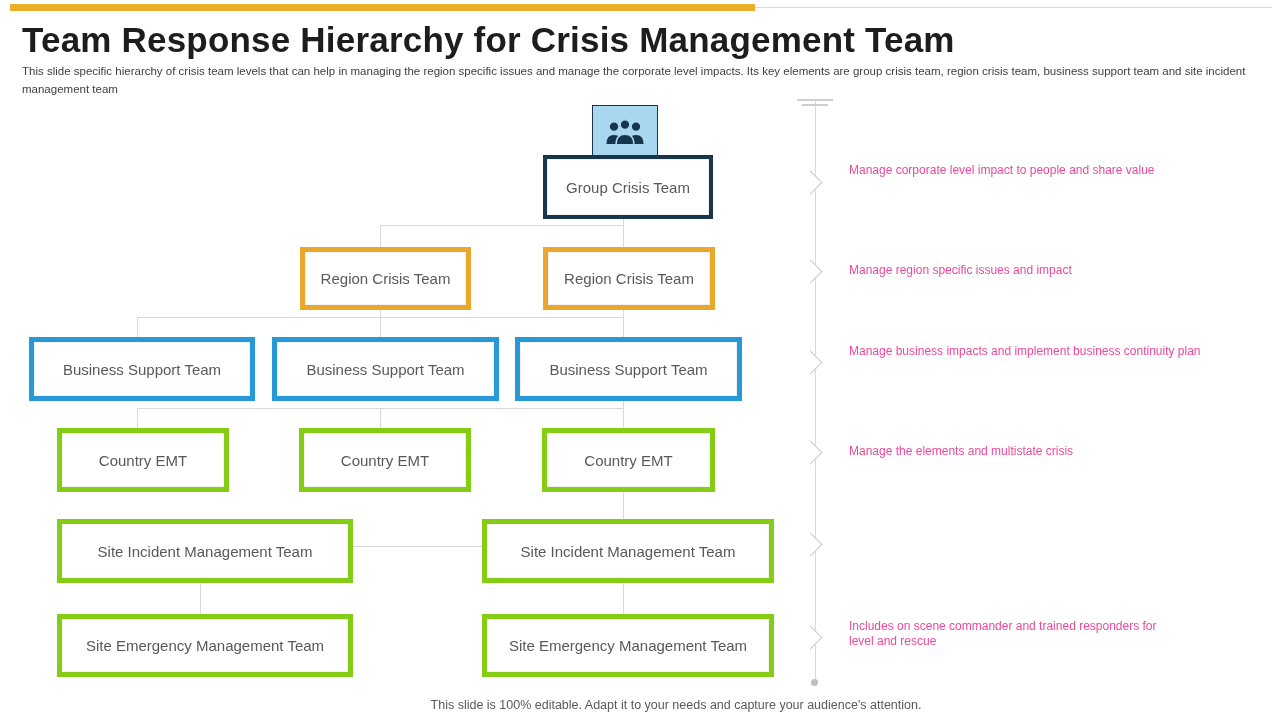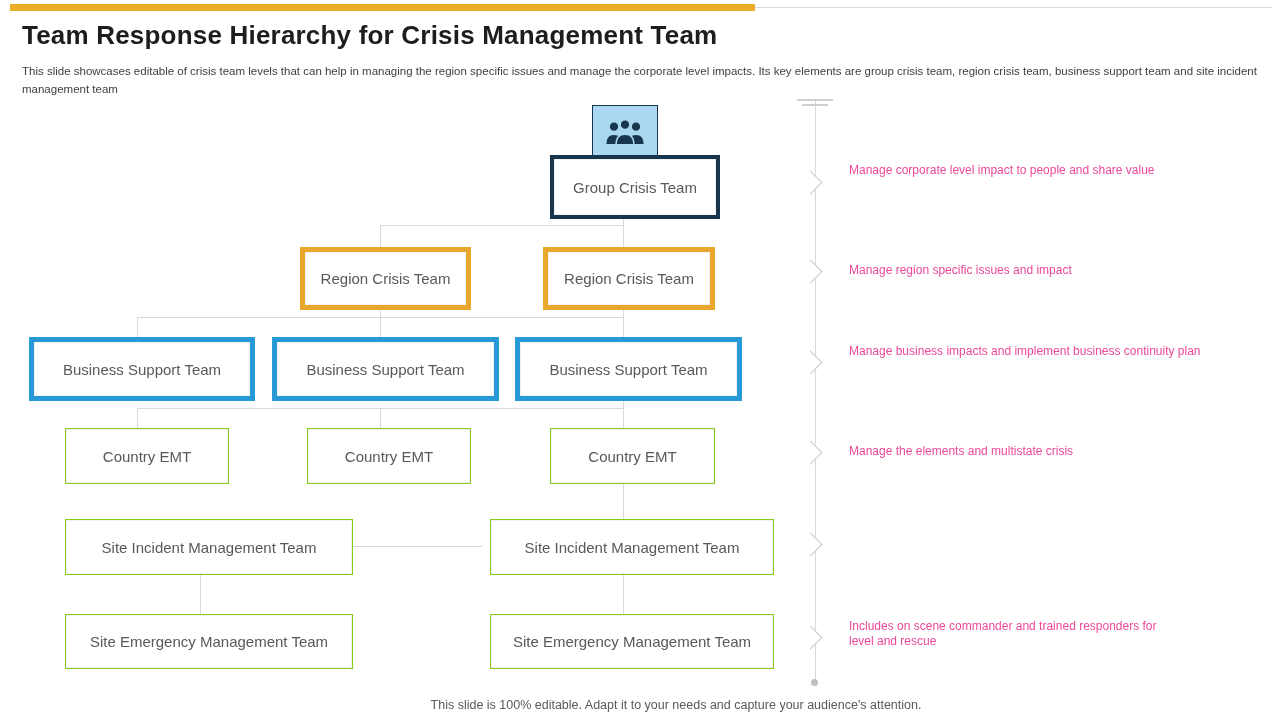--- a/index.html
+++ b/index.html
@@ -1,50 +1,50 @@
 <!DOCTYPE html>
 <html><head>
 <meta charset="utf-8">
 <style>
   html,body{margin:0;padding:0;background:#fff;}
   .slide{position:relative;width:1280px;height:720px;background:#ffffff;overflow:hidden;
          font-family:"Liberation Sans",sans-serif;}
   .top-bar{position:absolute;left:10px;top:4px;width:745px;height:7px;background:#EBAE2A;}
   .top-rule{position:absolute;left:755px;top:7px;width:517px;height:1px;background:#d9d9d9;}
-  .title{position:absolute;left:22px;top:20px;margin:0;font-size:26px;font-weight:700;
+  .title{position:absolute;left:22px;top:20px;margin:0;font-size:35px;font-weight:700;
          color:#1d1d1d;letter-spacing:.2px;}
   .subtitle{position:absolute;left:22px;top:63px;margin:0;width:1240px;font-size:11.5px;
             color:#404040;line-height:1.55;}
   .conn{position:absolute;background:#d9d9d9;}
   .node{position:absolute;background:#fff;display:flex;align-items:center;justify-content:center;
         font-size:15px;color:#595959;text-align:center;box-shadow:inset 0 0 0 1px #f2f2f2;}
   .b-navy{border:4px solid #17364D;}
   .b-gold{border:5px solid #E9A72C;}
   .b-blue{border:5px solid #2699D6;}
-  .b-lgold{border:1px solid #84cc16;margin-left:8px;}
+  .b-lgold{border:5px solid #84cc16;}
   .icon-box{position:absolute;left:592px;top:105px;width:64px;height:50px;background:#A9D7EF;
             border:1px solid #17364D;display:flex;align-items:center;justify-content:center;}
   .tl-line{position:absolute;left:815px;top:100px;width:1px;height:583px;background:#d9d9d9;}
   .tl-top{position:absolute;height:2px;background:#cfcfcf;}
   .chev{position:absolute;width:16px;height:16px;border-top:1px solid #c9c9c9;
         border-right:1px solid #c9c9c9;transform:rotate(45deg);background:#fff;}
   .tl-text{position:absolute;left:849px;font-size:12px;color:#ec4899;line-height:1.24;}
   .tl-dot{position:absolute;left:811px;top:679px;width:7px;height:7px;border-radius:50%;background:#bfbfbf;}
   .footer{position:absolute;left:0;top:698px;width:1352px;text-align:center;font-size:12.5px;color:#595959;}
 </style>
 </head>
 <body>
 
 <div class="slide">
 
   <div class="top-bar"></div>
   <div class="top-rule"></div>
 
   <h1 class="title">Team Response Hierarchy for Crisis Management Team</h1>
-  <p class="subtitle">This slide showcases editable of crisis team levels that can help in managing the region specific issues and manage the corporate level impacts. Its key elements are group crisis team, region crisis team, business support team and site incident management team</p>
+  <p class="subtitle">This slide specific hierarchy of crisis team levels that can help in managing the region specific issues and manage the corporate level impacts. Its key elements are group crisis team, region crisis team, business support team and site incident management team</p>
 
   <div class="conn" style="left:623px;top:211px;width:1px;height:36px;"></div>
   <div class="conn" style="left:380px;top:225px;width:243px;height:1px;"></div>
   <div class="conn" style="left:380px;top:225px;width:1px;height:22px;"></div>
   <div class="conn" style="left:380px;top:300px;width:1px;height:17px;"></div>
   <div class="conn" style="left:623px;top:300px;width:1px;height:37px;"></div>
   <div class="conn" style="left:137px;top:317px;width:486px;height:1px;"></div>
   <div class="conn" style="left:137px;top:317px;width:1px;height:20px;"></div>
   <div class="conn" style="left:380px;top:317px;width:1px;height:20px;"></div>
   <div class="conn" style="left:623px;top:391px;width:1px;height:37px;"></div>
@@ -64,21 +64,21 @@
         <circle cx="48" cy="15" r="6"></circle>
         <path d="M37 40 q0 -13 11 -13 t11 13 z"></path>
         <g stroke="#A9D7EF" stroke-width="2">
           <circle cx="32" cy="12" r="7"></circle>
           <path d="M19 41 q0 -15 13 -15 t13 15 z"></path>
         </g>
       </g>
     </svg>
   </div>
 
-  <div class="node b-navy" style="left:543px;top:155px;width:162px;height:56px;margin-left:7px;">Group Crisis Team</div>
+  <div class="node b-navy" style="left:543px;top:155px;width:162px;height:56px;">Group Crisis Team</div>
   <div class="node b-gold" style="left:300px;top:247px;width:161px;height:53px;">Region Crisis Team</div>
   <div class="node b-gold" style="left:543px;top:247px;width:162px;height:53px;">Region Crisis Team</div>
   <div class="node b-blue" style="left:29px;top:337px;width:216px;height:54px;">Business Support Team</div>
   <div class="node b-blue" style="left:272px;top:337px;width:217px;height:54px;">Business Support Team</div>
   <div class="node b-blue" style="left:515px;top:337px;width:217px;height:54px;">Business Support Team</div>
   <div class="node b-lgold" style="left:57px;top:428px;width:162px;height:54px;">Country EMT</div>
   <div class="node b-lgold" style="left:299px;top:428px;width:162px;height:54px;">Country EMT</div>
   <div class="node b-lgold" style="left:542px;top:428px;width:163px;height:54px;">Country EMT</div>
   <div class="node b-lgold" style="left:57px;top:519px;width:286px;height:54px;">Site Incident Management Team</div>
   <div class="node b-lgold" style="left:482px;top:519px;width:282px;height:54px;">Site Incident Management Team</div>

